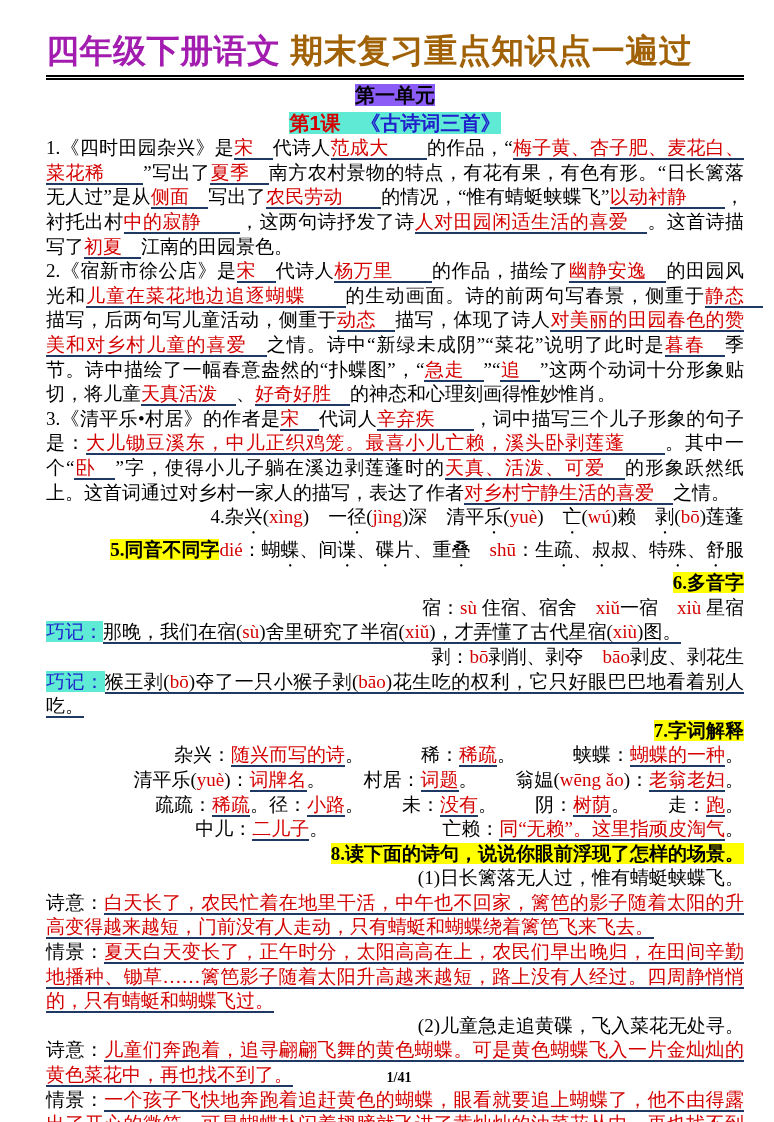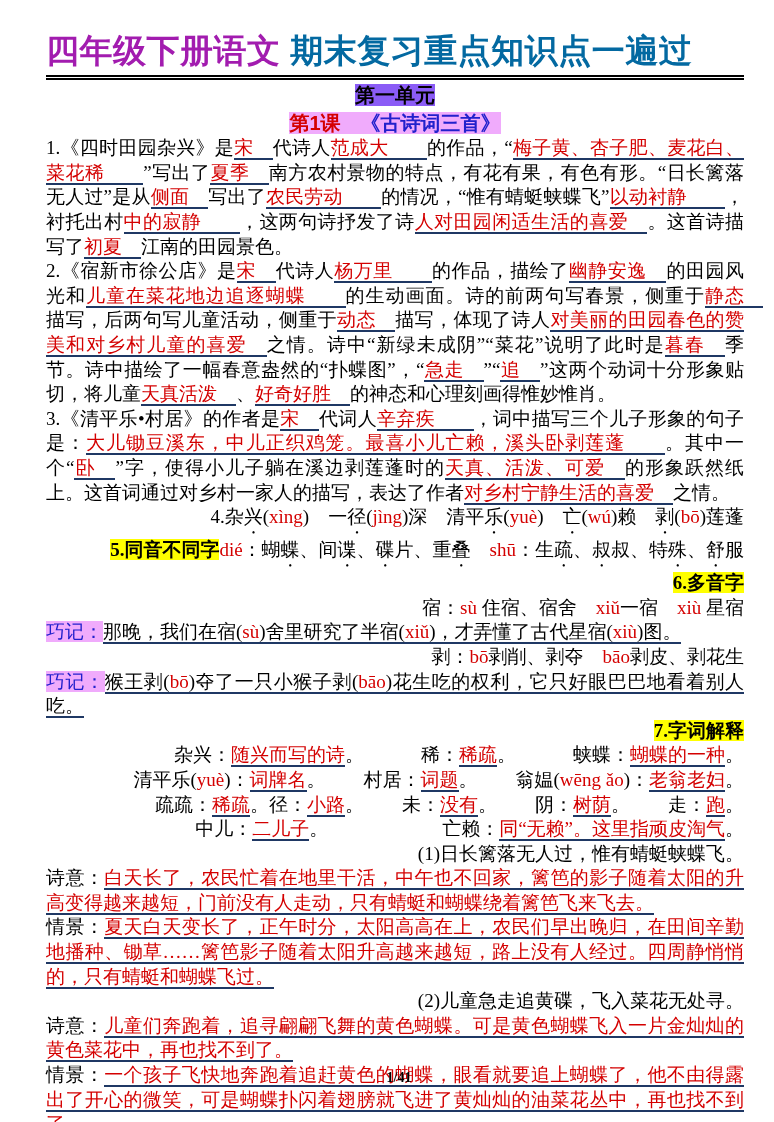--- a/index.html
+++ b/index.html
@@ -5,33 +5,33 @@
   html,body{margin:0;padding:0;background:#ffffff;}
   body{width:774px;height:1122px;position:relative;
        font-family:"Liberation Serif","DejaVu Serif",serif;color:#000;}
   .page{box-sizing:border-box;width:774px;height:1122px;
         padding:30px 30px 0 46px;position:relative;}
   header.doc-title{white-space:nowrap;font-weight:bold;font-size:33px;
         letter-spacing:0.5px;line-height:1.25;
         font-family:"Liberation Sans","DejaVu Sans",sans-serif;
         border-bottom:5px double #000;padding-bottom:4px;}
   .t-black{color:#a21caf;}
-  .t-red{color:#0369a1;}
+  .t-red{color:#a16207;}
   .h-center{text-align:center;font-weight:bold;font-size:20px;line-height:25px;
         font-family:"Liberation Sans","DejaVu Sans",sans-serif;margin-top:3px;}
   main{margin-top:3px;}
   main .line{font-size:19px;line-height:24.6px;text-align:justify;}
   main .line.plain{text-align:right;}
   
   .red{color:#d40000;}
   .blue{color:#2121cc;}
   .u{border-bottom:2px solid #1f3864;}
   .hly{background:#ffff00;font-weight:bold;
        font-family:Liberation Serif, serif;}
-  .hlb{background:#f0abfc;}
+  .hlb{background:#5eead4;}
   .hlp{background:#8b5cf6;}
   .dot{-webkit-text-emphasis:filled dot #000;text-emphasis:filled dot #000;
        -webkit-text-emphasis-position:under right;text-emphasis-position:under right;}
   footer.page-num{position:absolute;left:12px;bottom:36px;width:100%;
        text-align:center;font-size:14px;font-weight:bold;}
 </style>
 </head>
 <body>
 
 <div class="page">
@@ -50,20 +50,21 @@
       <div class="line plain"><span class="hly">6.多音字</span></div>
       <div class="line plain"><span>宿：</span><span class="red">sù</span><span> 住宿、宿舍　</span><span class="red">xiǔ</span><span>一宿　</span><span class="red">xiù</span><span> 星宿</span></div>
       <div class="line"><span class="blue hlb">巧记：</span><span class="u">那晚，我们在宿(</span><span class="red u">sù</span><span class="u">)舍里研究了半宿(</span><span class="red u">xiǔ</span><span class="u">)，才弄懂了古代星宿(</span><span class="red u">xiù</span><span class="u">)图。</span></div>
       <div class="line plain"><span>剥：</span><span class="red">bō</span><span>剥削、剥夺　</span><span class="red">bāo</span><span>剥皮、剥花生</span></div>
       <div class="line"><span class="blue hlb">巧记：</span><span class="u">猴王剥(</span><span class="red u">bō</span><span class="u">)夺了一只小猴子剥(</span><span class="red u">bāo</span><span class="u">)花生吃的权利，它只好眼巴巴地看着别人吃。</span></div>
       <div class="line plain"><span class="hly">7.字词解释</span></div>
       <div class="line plain"><span>杂兴：</span><span class="red u">随兴而写的诗</span><span>。　　　稀：</span><span class="red u">稀疏</span><span>。　　　蛱蝶：</span><span class="red u">蝴蝶的一种</span><span>。</span></div>
       <div class="line plain"><span>清平乐(</span><span class="red">yuè</span><span>)：</span><span class="red u">词牌名</span><span>。　　村居：</span><span class="red u">词题</span><span>。　　翁媪(</span><span class="red">wēng ǎo</span><span>)：</span><span class="red u">老翁老妇</span><span>。</span></div>
       <div class="line plain"><span>疏疏：</span><span class="red u">稀疏</span><span>。径：</span><span class="red u">小路</span><span>。　　未：</span><span class="red u">没有</span><span>。　　阴：</span><span class="red u">树荫</span><span>。　　走：</span><span class="red u">跑</span><span>。</span></div>
       <div class="line plain"><span>中儿：</span><span class="red u">二儿子</span><span>。　　　　　　亡赖：</span><span class="red u">同“无赖”。这里指顽皮淘气</span><span>。</span></div>
+      <div class="line plain"><span class="hly">8.读下面的诗句，说说你眼前浮现了怎样的场景。</span></div>
       <div class="line plain"><span>(1)日长篱落无人过，惟有蜻蜓蛱蝶飞。</span></div>
       <div class="line"><span>诗意：</span><span class="red u">白天长了，农民忙着在地里干活，中午也不回家，篱笆的影子随着太阳的升高变得越来越短，门前没有人走动，只有蜻蜓和蝴蝶绕着篱笆飞来飞去。</span></div>
       <div class="line"><span>情景：</span><span class="red u">夏天白天变长了，正午时分，太阳高高在上，农民们早出晚归，在田间辛勤地播种、锄草……篱笆影子随着太阳升高越来越短，路上没有人经过。四周静悄悄的，只有蜻蜓和蝴蝶飞过。</span></div>
       <div class="line plain"><span>(2)儿童急走追黄碟，飞入菜花无处寻。</span></div>
       <div class="line"><span>诗意：</span><span class="red u">儿童们奔跑着，追寻翩翩飞舞的黄色蝴蝶。可是黄色蝴蝶飞入一片金灿灿的黄色菜花中，再也找不到了。</span></div>
       <div class="line"><span>情景：</span><span class="red u">一个孩子飞快地奔跑着追赶黄色的蝴蝶，眼看就要追上蝴蝶了，他不由得露出了开心的微笑，可是蝴蝶扑闪着翅膀就飞进了黄灿灿的油菜花丛中，再也找不到了。</span></div>
     </main>
 
   <footer class="page-num">1/41</footer>
 </div>

